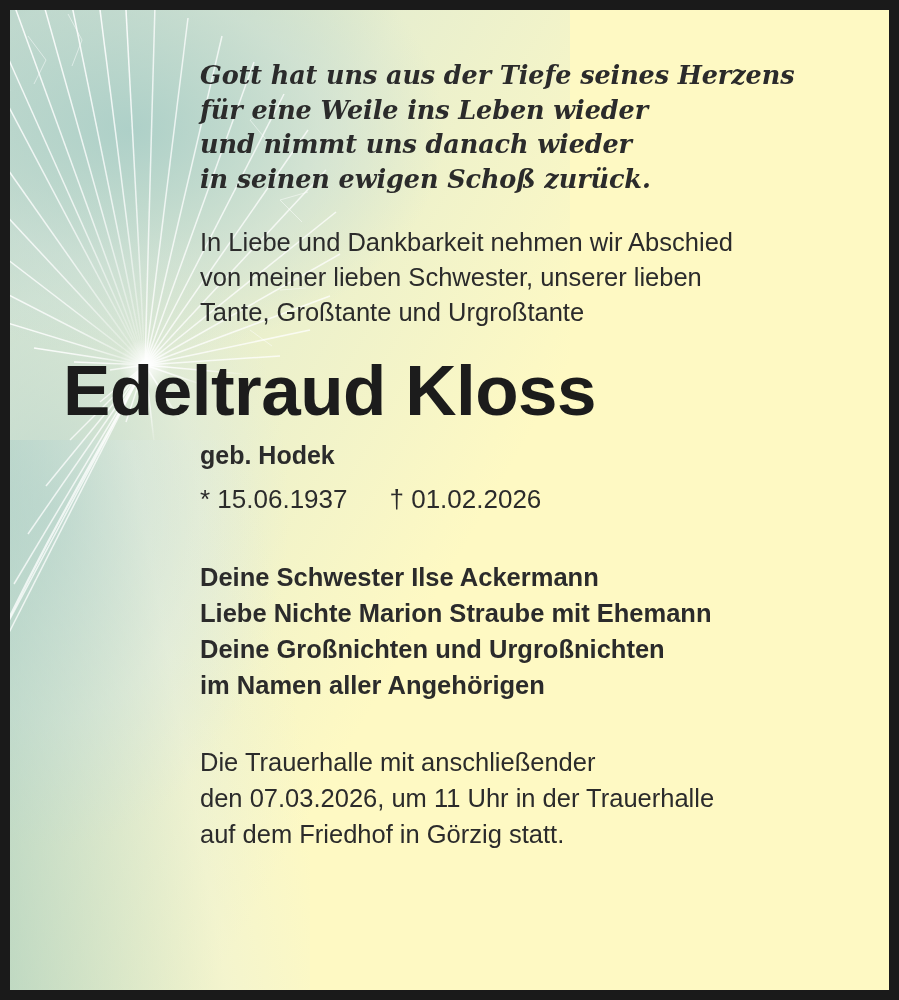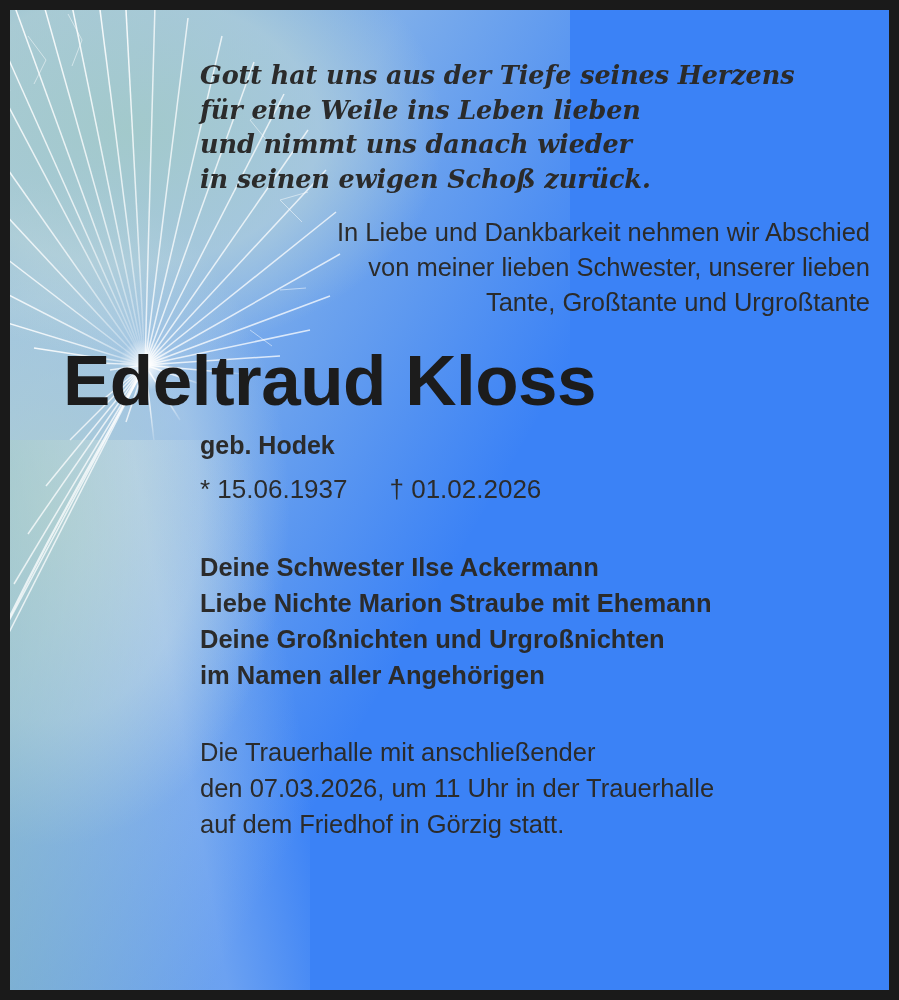--- a/index.html
+++ b/index.html
@@ -13,21 +13,21 @@
     font-family: "Liberation Sans", sans-serif;
     overflow: hidden;
   }
 
   #obituary {
     position: relative;
     width: 899px;
     height: 1000px;
     box-sizing: border-box;
     border: 10px solid #1a1a1a;
-    background: #3b82f6;
+    background: #fef9c3;
     overflow: hidden;
   }
 
   
   .bg-wash {
     position: absolute;
     left: 0;
     top: 0;
     width: 560px;
     height: 980px;
@@ -71,25 +71,24 @@
     font-style: italic;
     font-weight: bold;
     font-size: 25.5px;
     line-height: 1.36;
     color: #2b2b2b;
     letter-spacing: -0.1px;
   }
   .verse div { white-space: nowrap; }
 
   .intro {
-    margin-top: 18px;
+    margin-top: 28px;
     font-size: 25.5px;
     line-height: 1.38;
     color: #2b2b2b;
-    text-align: right;
   }
   .intro div { white-space: nowrap; }
 
   .name {
     margin-top: 24px;
     margin-left: -137px;
     font-size: 71px;
     font-weight: 700;
     line-height: 1.05;
     color: #1c1c1c;
@@ -214,21 +213,21 @@
     <circle cx="195" cy="395" r="26" fill="url(#coreGlow)"></circle>
     <circle cx="195" cy="395" r="5.5" fill="#ffffff" opacity="0.95"></circle>
 
     <path d="M195 395 C 150 480, 100 560, 34 700" stroke="#ffffff" stroke-opacity="0.75" stroke-width="2.2" fill="none"></path>
   </svg>
 
   <div class="content">
 
     <div class="verse">
       <div>Gott hat uns aus der Tiefe seines Herzens</div>
-      <div>für eine Weile ins Leben lieben</div>
+      <div>für eine Weile ins Leben wieder</div>
       <div>und nimmt uns danach wieder</div>
       <div>in seinen ewigen Schoß zurück.</div>
     </div>
 
     <div class="intro">
       <div>In Liebe und Dankbarkeit nehmen wir Abschied</div>
       <div>von meiner lieben Schwester, unserer lieben</div>
       <div>Tante, Großtante und Urgroßtante</div>
     </div>
 

